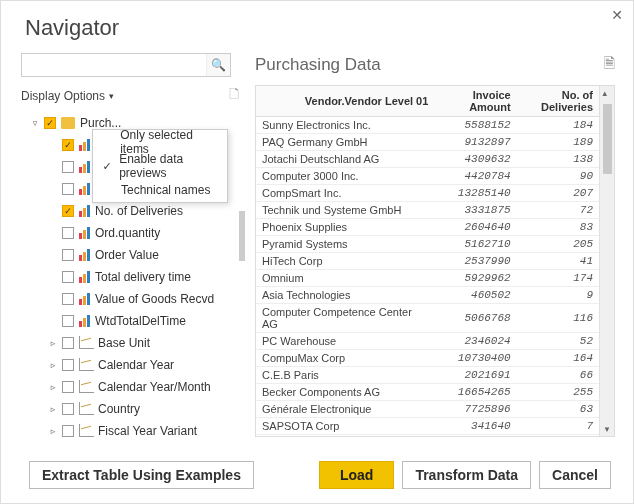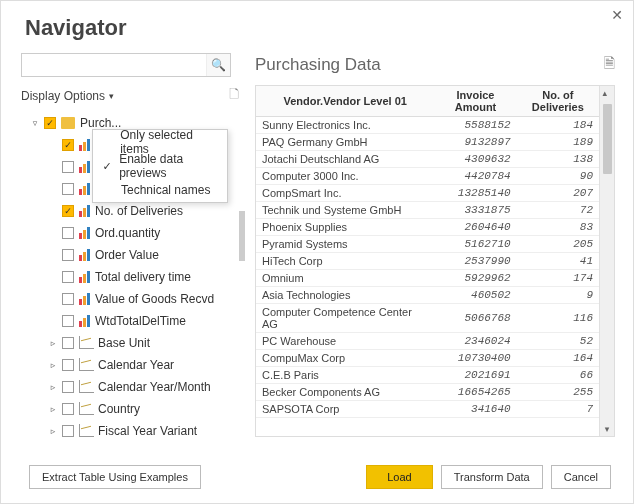--- a/index.html
+++ b/index.html
@@ -1,19 +1,19 @@
 <!DOCTYPE html>
 <html><head>
 <meta charset="utf-8">
 <style>
 * { margin: 0; padding: 0; box-sizing: border-box; }
 body { font-family: "Segoe UI", Arial, sans-serif; font-size: 12px; color: #333; background: #fff; width: 634px; height: 504px; overflow: hidden; position: relative; }
 .dialog { width: 634px; height: 504px; border: 1px solid #ddd; position: relative; background: #fff; }
 .close-btn { position: absolute; top: 6px; right: 10px; font-size: 14px; color: #666; cursor: pointer; }
-.title { font-size: 22px; font-weight: 700; color: #444; padding: 14px 0 12px 24px; }
+.title { font-size: 22px; font-weight: 400; color: #444; padding: 14px 0 12px 24px; }
 .main { display: flex; height: 388px; }
 .left { width: 242px; padding-left: 20px; position: relative; }
 .search-wrap { display: flex; align-items: center; border: 1px solid #ccc; width: 210px; height: 24px; margin-bottom: 6px; }
 .search-input { flex: 1; border: none; outline: none; padding: 0 6px; font-size: 12px; }
 .search-btn { width: 24px; height: 22px; background: #f8f8f8; display: flex; align-items: center; justify-content: center; color: #888; font-size: 12px; border-left: 1px solid #eee; }
 .display-options { font-size: 12px; color: #444; padding: 2px 0 6px 0; display: flex; align-items: center; gap: 4px; cursor: pointer; justify-content: center; }
 .tree { position: relative; height: 330px; overflow: hidden; }
 .tree-item { display: flex; align-items: center; height: 22px; gap: 5px; white-space: nowrap; cursor: pointer; }
 .indent1 { padding-left: 10px; }
 .indent2 { padding-left: 28px; }
@@ -34,34 +34,34 @@
 .context-menu { position: absolute; top: 76px; left: 91px; width: 136px; background: #fff; border: 1px solid #ccc; box-shadow: 2px 2px 6px rgba(0,0,0,0.15); z-index: 10; }
 .context-menu .menu-item { display: flex; align-items: center; height: 24px; padding: 0 8px; gap: 6px; cursor: pointer; font-size: 12px; }
 .menu-check { width: 14px; text-align: center; color: #333; font-size: 11px; }
 
 .right { flex: 1; padding: 0 18px 0 12px; position: relative; }
 .right-title { font-size: 17px; font-weight: 400; color: #666; padding: 0 0 8px 0; display: flex; justify-content: space-between; align-items: center; }
 .sheet-icon { font-size: 14px; color: #888; }
 .table-wrap { border: 1px solid #ddd; height: 352px; display: flex; }
 .table-body { flex: 1; overflow: hidden; }
 table { width: 100%; border-collapse: collapse; font-size: 11px; }
-th { text-align: center; font-weight: 600; padding: 3px 6px; border-bottom: 1px solid #ddd; background: #fafafa; height: 20px; color: #333; margin-left: 32px; }
+th { text-align: right; font-weight: 600; padding: 3px 6px; border-bottom: 1px solid #ddd; background: #fafafa; height: 20px; color: #333; margin-left: 32px; }
 td { padding: 2px 6px; border-bottom: 1px solid #eee; height: 17px; color: #444; }
 td.num { text-align: right; font-style: italic; color: #555; font-family: Liberation Mono, monospace; }
 th:nth-child(1), td:nth-child(1) { width: 52%; }
 th:nth-child(2), td:nth-child(2) { width: 24%; }
 th:nth-child(3), td:nth-child(3) { width: 24%; }
 .vscroll { width: 15px; background: #f0f0f0; display: flex; flex-direction: column; justify-content: space-between; align-items: center; border-left: 1px solid #e0e0e0; }
 .vscroll .arrow { font-size: 9px; color: #666; padding: 2px 0; }
 .vscroll .thumb { width: 9px; height: 70px; background: #c8c8c8; border-radius: 1px; margin-top: 4px; }
 
 .mid-scroll { position: absolute; left: 238px; top: 210px; width: 6px; height: 50px; background: #ccc; }
 
 .footer { position: absolute; bottom: 14px; left: 0; right: 0; display: flex; justify-content: space-between; align-items: center; padding: 0 22px 0 28px; }
-.btn { border: 1px solid #bbb; background: #fff; padding: 5px 12px; font-size: 11px; cursor: pointer; color: #333; }
+.btn { border: 1px solid #bbb; background: #fff; padding: 5px 12px; font-size: 14px; cursor: pointer; color: #333; font-weight: bold; }
 .btn-load { background: #f2c100; border-color: #e0b000; color: #222; padding: 5px 20px; }
 .footer-right { display: flex; gap: 8px; }
 
 .refresh-icon { margin-left: auto; padding-right: 4px; color: #888; font-size: 12px; }
 </style>
 </head>
 <body>
 
 <div class="dialog">
   <div class="close-btn">✕</div>
@@ -317,20 +317,25 @@
                 </tr>
                 <tr>
                   <td>C.E.B Paris</td>
                   <td class="num">2021691</td>
                   <td class="num">66</td>
                 </tr>
                 <tr>
                   <td>Becker Components AG</td>
                   <td class="num">16654265</td>
                   <td class="num">255</td>
+                </tr>
+                <tr>
+                  <td>Générale Electronique</td>
+                  <td class="num">7725896</td>
+                  <td class="num">63</td>
                 </tr>
                 <tr>
                   <td>SAPSOTA Corp</td>
                   <td class="num">341640</td>
                   <td class="num">7</td>
                 </tr>
               </tbody>
           </table>
         </div>
         <div class="vscroll">

